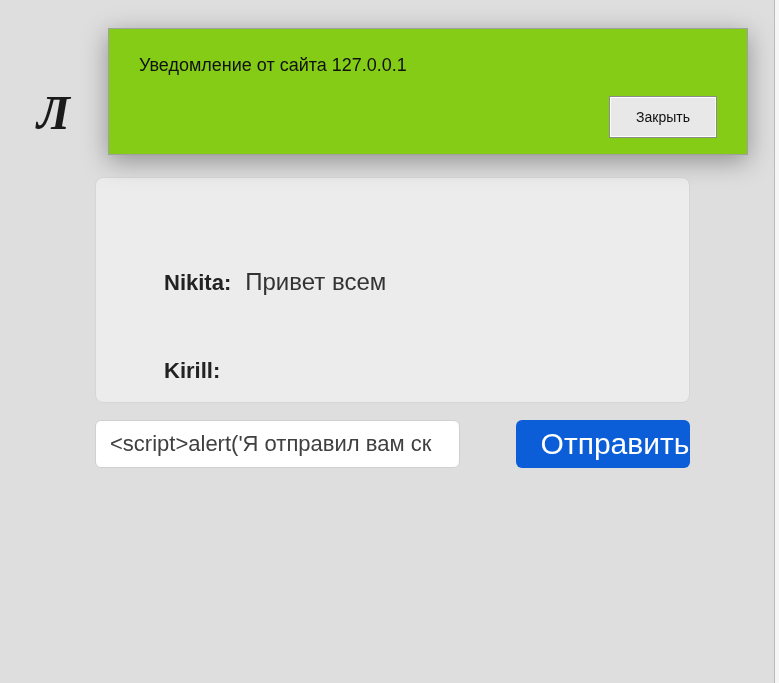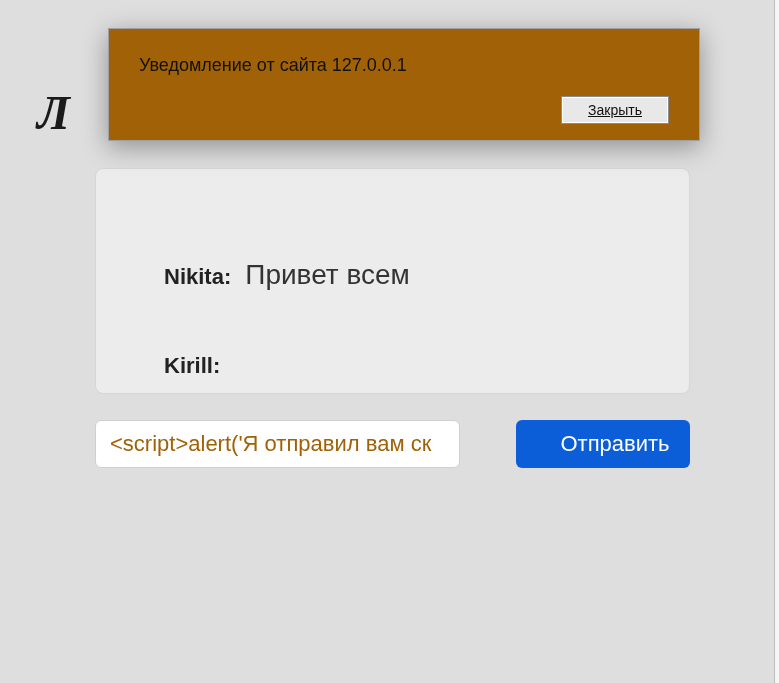--- a/index.html
+++ b/index.html
@@ -17,21 +17,21 @@
       top: 85px;
       font-size: 48px;
       font-weight: 700;
       font-style: italic;
       color: #1a1a1a;
       font-family: Georgia, serif;
     }
     .chat-panel {
       position: absolute;
       left: 95px;
-      top: 168px;
+      top: 177px;
       width: 595px;
       height: 226px;
       background: #ececec;
       border: 1px solid #d6d6d6;
       border-radius: 8px;
       padding: 28px 28px;
     }
     .chat-row {
       display: flex;
       gap: 14px;
@@ -40,87 +40,86 @@
       margin-left: 40px;
     }
     .chat-row + .chat-row {
     }
     .chat-name {
       font-weight: 700;
       font-size: 22px;
       color: #222;
     }
     .chat-msg {
-      font-size: 28px;
+      font-size: 24px;
       color: #333;
     }
     .input-row {
       position: absolute;
       left: 95px;
       top: 420px;
       width: 595px;
       height: 48px;
       display: flex;
       gap: 56px;
     }
     .msg-input {
       width: 365px;
       height: 48px;
       padding: 0 14px;
       font-size: 22px;
       border: 1px solid #d0d0d0;
       border-radius: 6px;
       background: #fff;
-      color: #a16207;
+      color: #404040;
     }
     .send-btn {
       width: 174px;
       height: 48px;
       background: #0b5ed7;
       color: #fff;
       border: none;
       border-radius: 6px;
-      font-size: 22px;
+      font-size: 30px;
       cursor: pointer;
       padding-left: 24px;
     }
     .dialog {
       position: absolute;
       left: 108px;
       top: 28px;
-      width: 592px;
-      background: #a16207;
+      width: 640px;
+      background: #84cc16;
       border: 1px solid #a0a0a0;
       box-shadow: 0 6px 24px rgba(0,0,0,0.35);
       padding: 26px 30px 16px 30px;
     }
     .dialog-title {
       font-size: 18px;
       color: #111;
       margin-bottom: 20px;
       font-weight: 400;
     }
     .dialog-body {
       font-size: 14px;
       color: #222;
       margin-bottom: 24px;
     }
     .dialog-actions {
       display: flex;
       justify-content: flex-end;
     }
     .dialog-close-btn {
-      padding: 5px 26px;
+      padding: 12px 26px;
       font-size: 14px;
       background: #e8e8e8;
       border: 1px solid #8b8b8b;
       box-shadow: inset 0 0 0 1px #fff;
       cursor: pointer;
       color: #111;
-      text-decoration: underline;
     }
     .right-edge {
       position: absolute;
       right: 0;
       top: 0;
       width: 5px;
       height: 100%;
       background: #f6f6f6;
       border-left: 1px solid #bcbcbc;
     }

